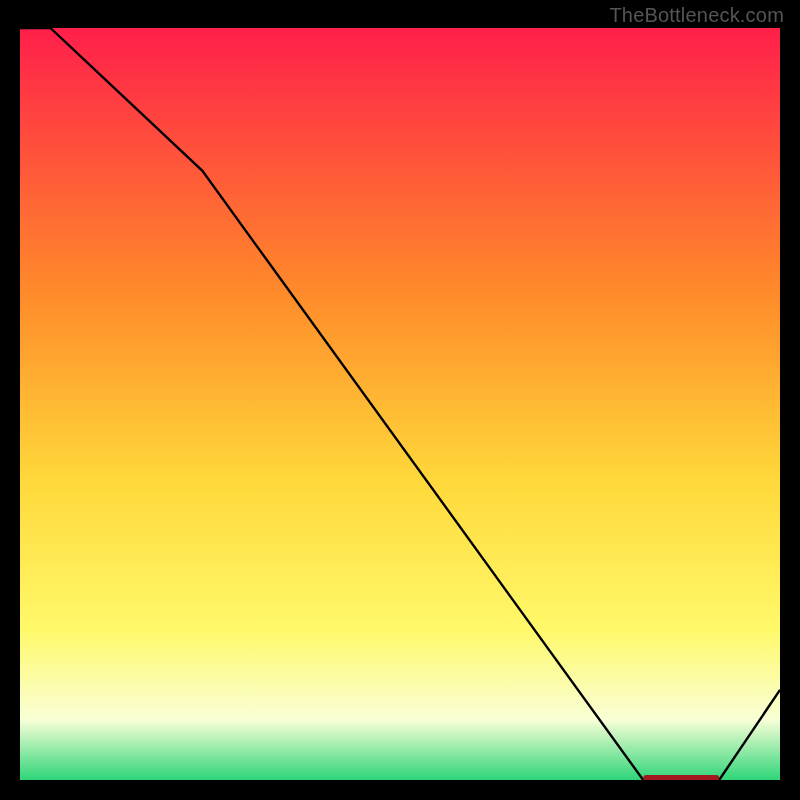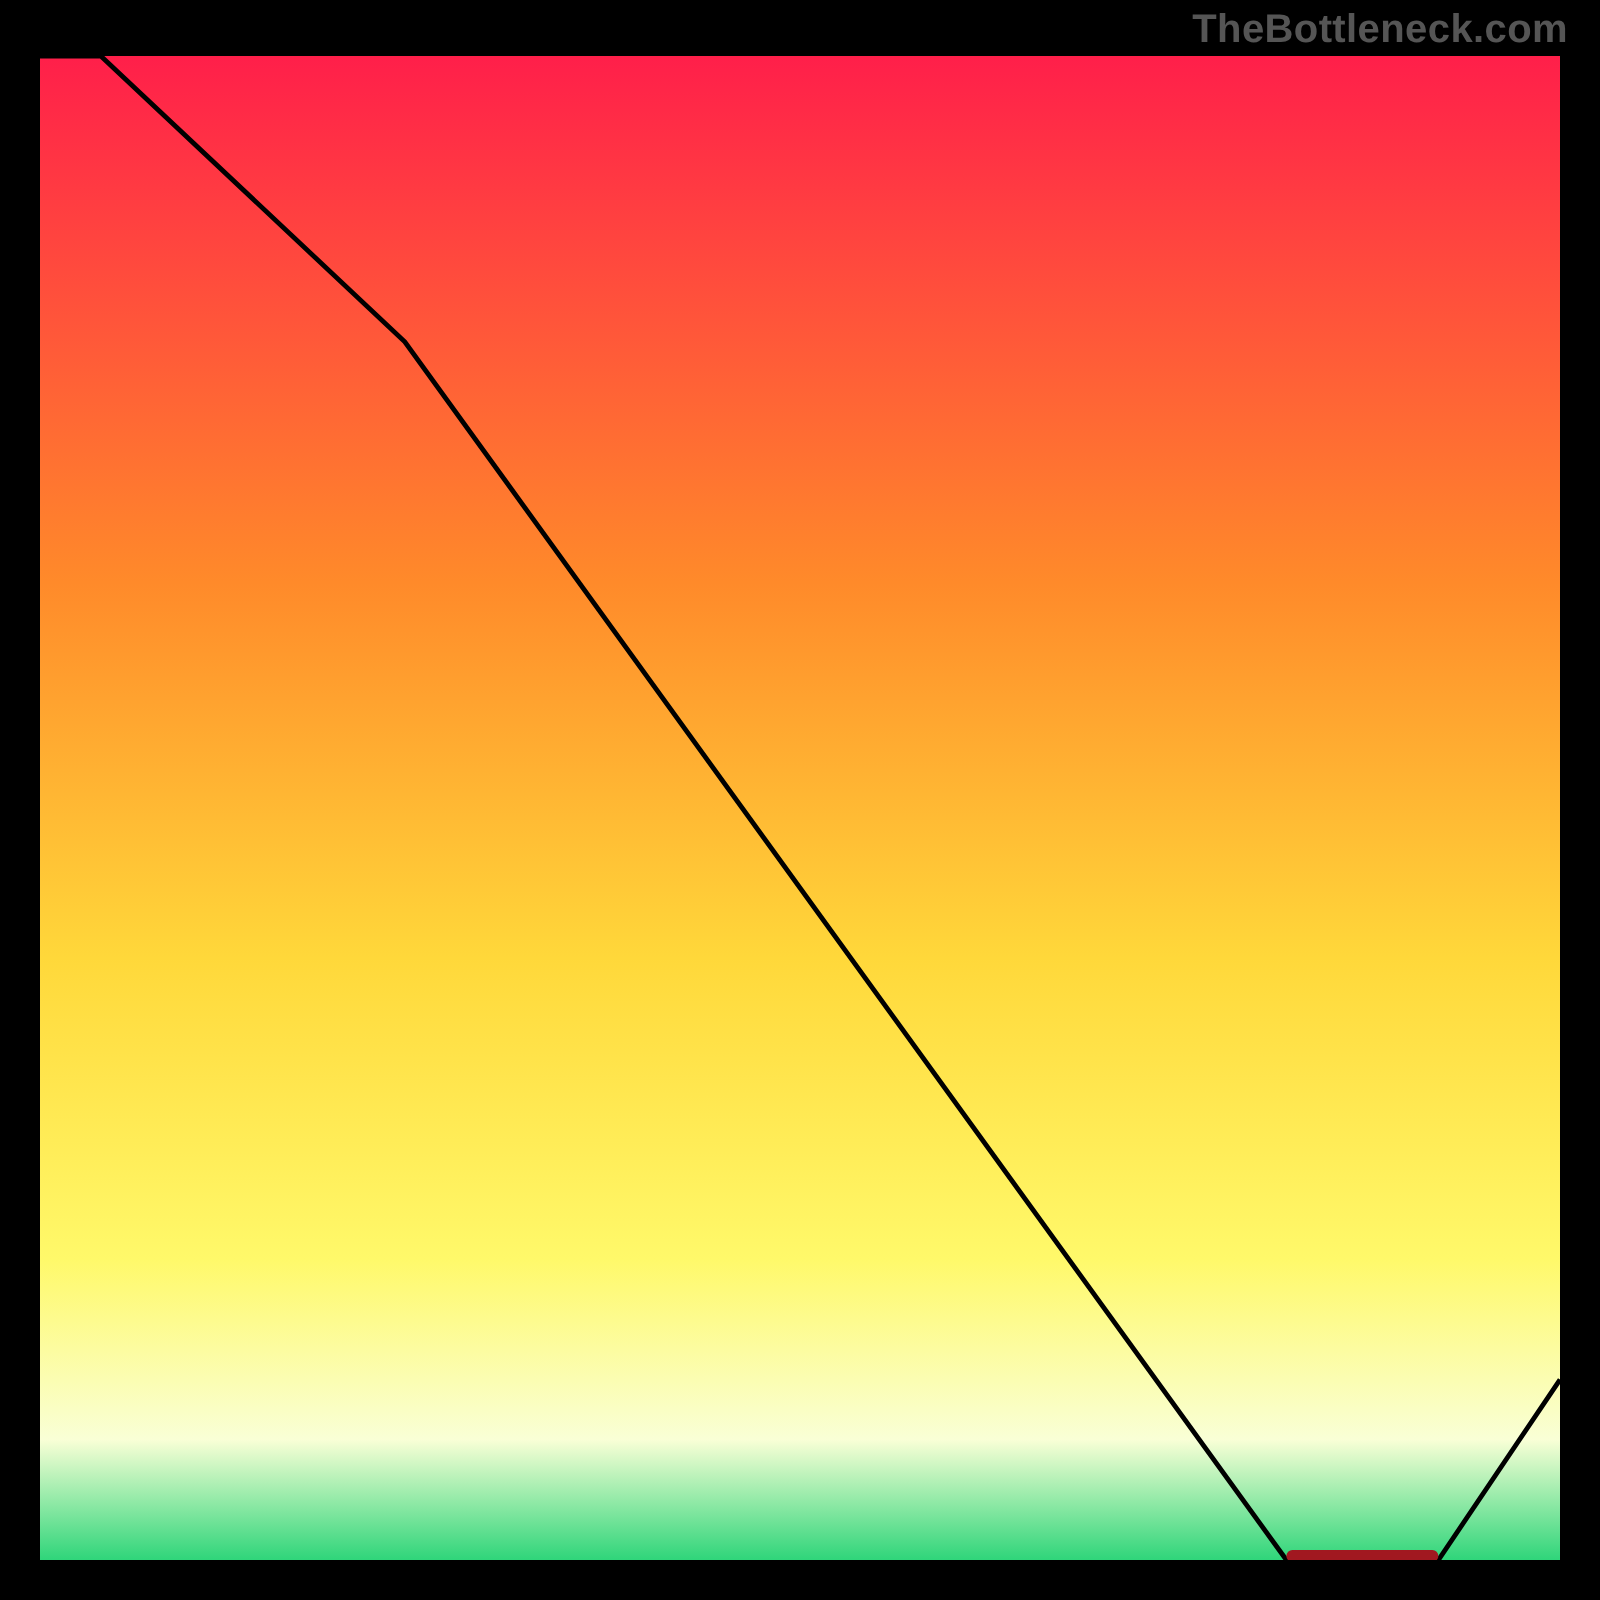--- a/index.html
+++ b/index.html
@@ -10,21 +10,21 @@
     background: #000;
     font-family: Arial, Helvetica, sans-serif;
     overflow: hidden;
   }
   .watermark {
     position: absolute;
     top: 4px;
     right: 16px;
     color: #555;
     font-size: 20px;
-    font-weight: bold;
+    font-weight: normal;
     letter-spacing: 0.2px;
     z-index: 5;
   }
   .frame {
     position: absolute;
     left: 20px;
     top: 28px;
     width: 760px;
     height: 752px;
     background: #000;

